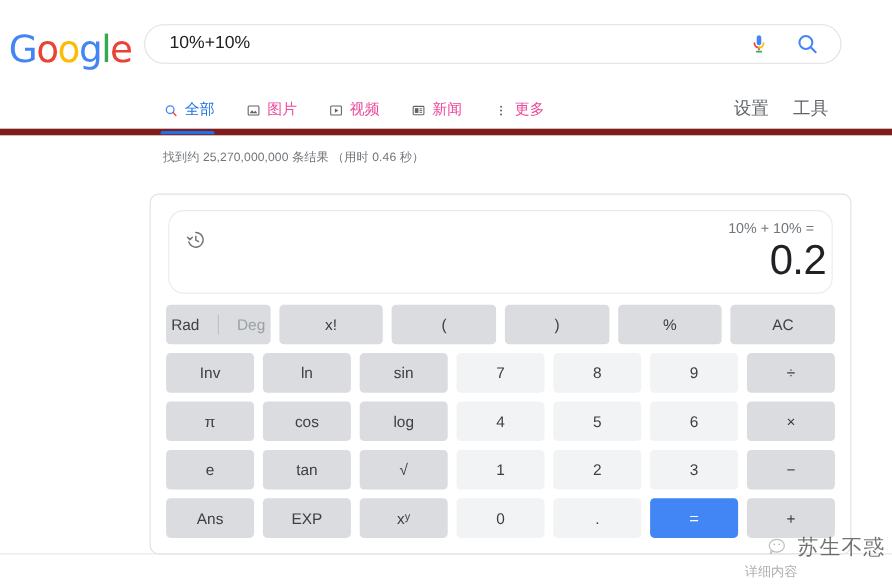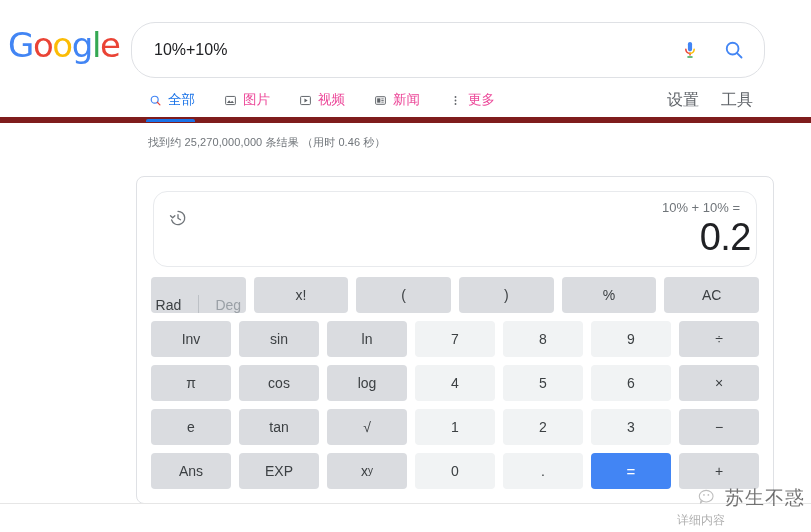--- a/index.html
+++ b/index.html
@@ -19,21 +19,21 @@
     position: absolute; left: 8px; top: 28px;
     font-size: 34px; line-height: 34px;
     font-family: "DejaVu Sans", "Liberation Sans", sans-serif;
     letter-spacing: -1.4px; font-weight: 400; white-space: nowrap;
     user-select: none;
   }
   .logo span { display: inline-block; }
 
   .searchbar {
     position: absolute; left: 131px; top: 22px;
-    width: 634px; height: 56px;
+    width: 634px; height: 36px;
     border: 1px solid #dfe1e5; border-radius: 24px;
     background: #fff; display: flex; align-items: center;
   }
   .search-input {
     flex: 1; border: none; outline: none; background: transparent;
     margin-left: 20px; font-size: 16px; color: #202124;
     font-family: "Liberation Sans", "DejaVu Sans", sans-serif;
     height: 42px;
   }
   .mic-btn { width: 32px; height: 32px; margin-right: 8px; display:flex; align-items:center; justify-content:center; cursor: pointer; }
@@ -97,21 +97,21 @@
   .key {
     flex: 1 1 0; height: 36px;
     border-radius: 4px; border: none;
     background: #dadce0; color: #3c4043;
     font-size: 14px; font-family: "Liberation Sans", "DejaVu Sans", sans-serif;
     display: flex; align-items: center; justify-content: center;
     cursor: pointer; user-select: none; padding: 0;
   }
   .key.num { background: #f1f3f4; }
   .key.eq { background: #4285f4; color: #fff; font-size: 15px; }
-  .key.radeg { gap: 12px; align-items: flex-end; }
+  .key.radeg { gap: 12px; }
   .radseg { flex: 1; text-align: center; color: #9aa0a6; font-size: 14px; }
   .radseg.on { color: #3c4043; }
   .raddiv { width: 1px; height: 18px; background: #bdc1c6; }
   .sup { font-size: 10px; vertical-align: super; line-height: 1; }
 
   
   .watermark {
     position: absolute; right: 6px; bottom: 3px;
     text-align: center; width: 180px;
     opacity: 0.55;
@@ -252,22 +252,22 @@
         </div>
         <div class="key">x!</div>
         <div class="key">(</div>
         <div class="key">)</div>
         <div class="key">%</div>
         <div class="key">AC</div>
       </div>
 
       <div class="krow">
         <div class="key">Inv</div>
+        <div class="key">ln</div>
         <div class="key">sin</div>
-        <div class="key">ln</div>
         <div class="key num">7</div>
         <div class="key num">8</div>
         <div class="key num">9</div>
         <div class="key">÷</div>
       </div>
 
       <div class="krow">
         <div class="key">π</div>
         <div class="key">cos</div>
         <div class="key">log</div>

